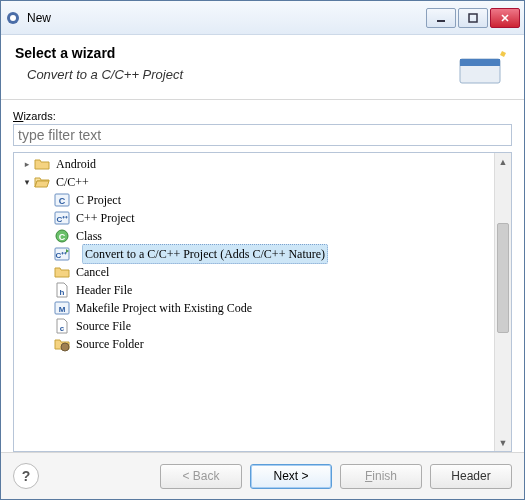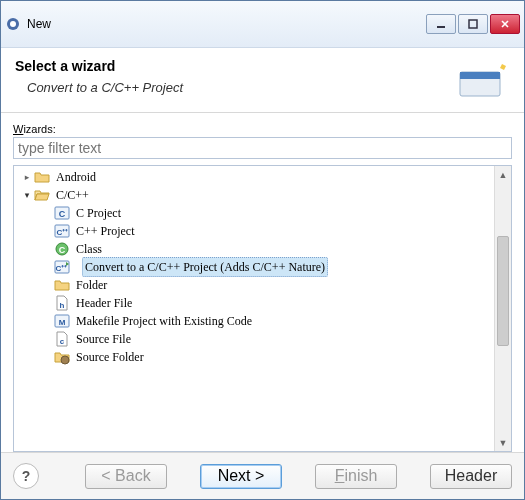--- a/index.html
+++ b/index.html
@@ -1,18 +1,18 @@
 <!DOCTYPE html>
 <html><head>
 <meta charset="utf-8">
 <style>
   * { box-sizing: border-box; font-family: "Segoe UI", Tahoma, sans-serif; }
   body { margin: 0; padding: 0; background: #fff; width: 525px; height: 500px; overflow: hidden; }
   .window { width: 525px; height: 500px; border: 1px solid #5a7aa0; background: #fff; display: flex; flex-direction: column; }
-  .titlebar { height: 47px; background: linear-gradient(#f5f9fd,#e3ecf7); display: flex; align-items: center; padding: 0 4px; border-bottom: 1px solid #cdd9e8; }
+  .titlebar { height: 34px; background: linear-gradient(#f5f9fd,#e3ecf7); display: flex; align-items: center; padding: 0 4px; border-bottom: 1px solid #cdd9e8; }
   .titlebar .title-icon { width:16px; height:16px; margin-right:6px; display:inline-flex; align-items:center; justify-content:center; }
   .titlebar .title-text { font-size:12px; color:#000; flex:1; }
   .titlebar .win-buttons { display:flex; gap:2px; }
   .titlebar .win-btn { width:30px; height:20px; border:1px solid #8aa0bc; border-radius:2px; background:linear-gradient(#f3f7fc,#dbe6f4); display:flex; align-items:center; justify-content:center; font-size:10px; color:#334; }
   .titlebar .win-btn.close { background:linear-gradient(#e78,#c23); border-color:#a13; color:#fff; }
   .header { padding: 10px 14px 14px 14px; display:flex; align-items:flex-start; border-bottom:1px solid #d8d8d8; background:#fff; position:relative; }
   .header .text-block { flex:1; }
   .header h1 { font-size:14px; font-weight:bold; margin:0 0 6px 0; color:#000; }
   .header .subtitle { font-size:13px; color:#333; margin-left:12px;font-style:italic; }
   .header .banner-icon { width:60px; height:40px; }
@@ -27,21 +27,21 @@
   .caret { width:14px; text-align:center; color:#666; font-size:9px; display:inline-block; }
   .indent { display:inline-block; }
   .icon { width:16px; height:16px; margin-right:4px; display:inline-flex; align-items:center; justify-content:center; flex-shrink:0; }
   .row-label { padding:0 2px;font-family:Liberation Serif, serif; }
   .scrollbar { width:17px; background:#f0f0f0; border-left:1px solid #dcdcdc; position:relative; }
   .scrollbar .thumb { position:absolute; left:2px; right:2px; top:70px; height:110px; background:#cdcdcd; border:1px solid #b5b5b5; border-radius:2px; }
   .scrollbar .arrow { position:absolute; left:0; right:0; height:17px; display:flex; align-items:center; justify-content:center; color:#666; font-size:9px; }
   .scrollbar .arrow.up { top:0; } .scrollbar .arrow.down { bottom:0; }
   .footer { border-top:1px solid #d8d8d8; padding:10px 12px; display:flex; align-items:center; gap:8px; background:#f5f5f5; }
   .footer .spacer { flex:1; }
-  .btn { min-width:82px; height:25px; border:1px solid #adadad; border-radius:3px; background:linear-gradient(#fdfdfd,#eaeaea); font-size:16px; color:#333; display:flex; align-items:center; justify-content:center; padding:0 10px;margin-left:25px; }
+  .btn { min-width:82px; height:25px; border:1px solid #adadad; border-radius:3px; background:linear-gradient(#fdfdfd,#eaeaea); font-size:12px; color:#333; display:flex; align-items:center; justify-content:center; padding:0 10px; }
   .btn.disabled { color:#9a9a9a; }
   .btn.default { border-color:#5b9dd9; box-shadow:0 0 0 1px #a6cdf2 inset; background:linear-gradient(#fefefe,#e4f0fb); color:#000; }
   .help-btn { width:26px; height:26px; border:1px solid #bbb; border-radius:13px; display:flex; align-items:center; justify-content:center; color:#555; font-weight:bold; background:#fff; font-size:14px; }
   svg { display:block; }
 </style>
 </head>
 <body>
 
 <div class="window">
 
@@ -153,21 +153,21 @@
             <span class="row-label">Convert to a C/C++ Project (Adds C/C++ Nature)</span>
           </div>
           <div class="tree-row">
             <span class="indent" style="width: 26px;"></span>
             <span class="caret"></span>
             <span class="icon">
               <svg width="16" height="16">
                 <use href="#folder-closed-icon"></use>
               </svg>
             </span>
-            <span class="row-label">Folder</span>
+            <span class="row-label">Cancel</span>
           </div>
           <div class="tree-row">
             <span class="indent" style="width: 26px;"></span>
             <span class="caret"></span>
             <span class="icon">
               <svg width="16" height="16">
                 <use href="#header-file-icon"></use>
               </svg>
             </span>
             <span class="row-label">Header File</span>

